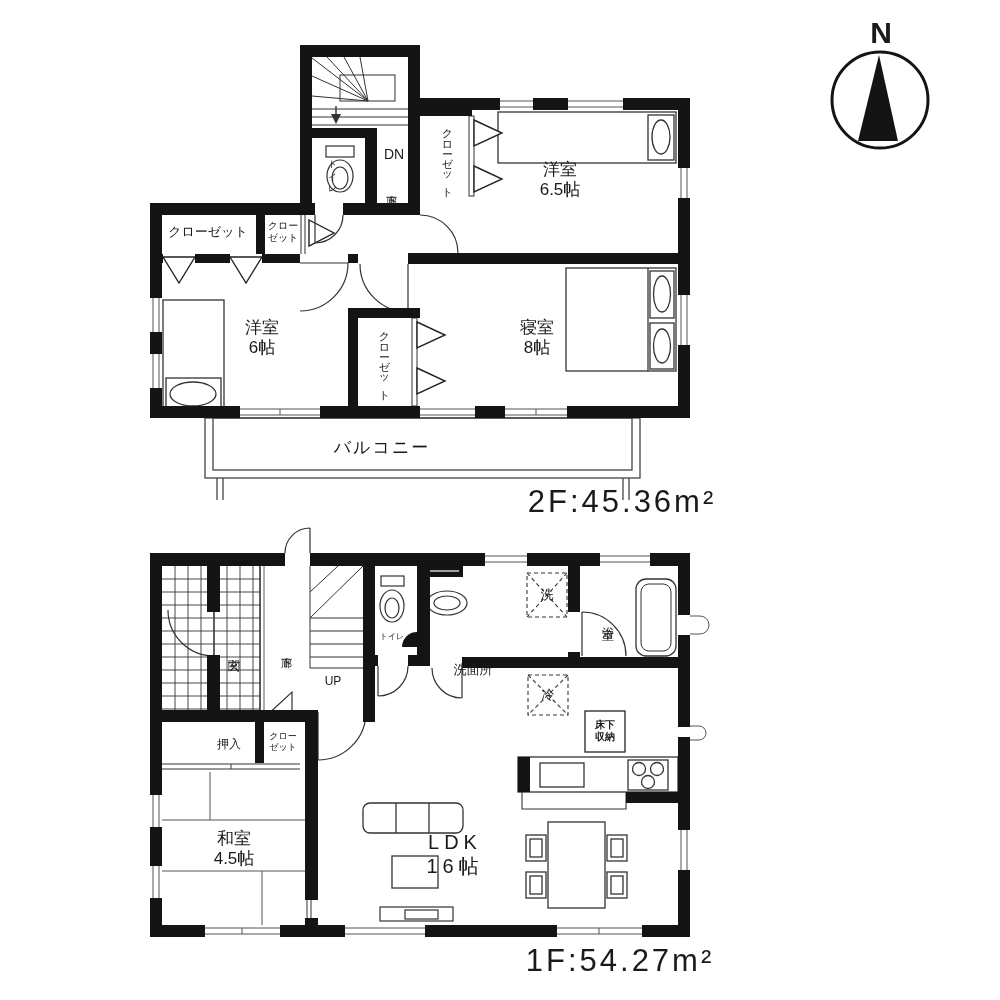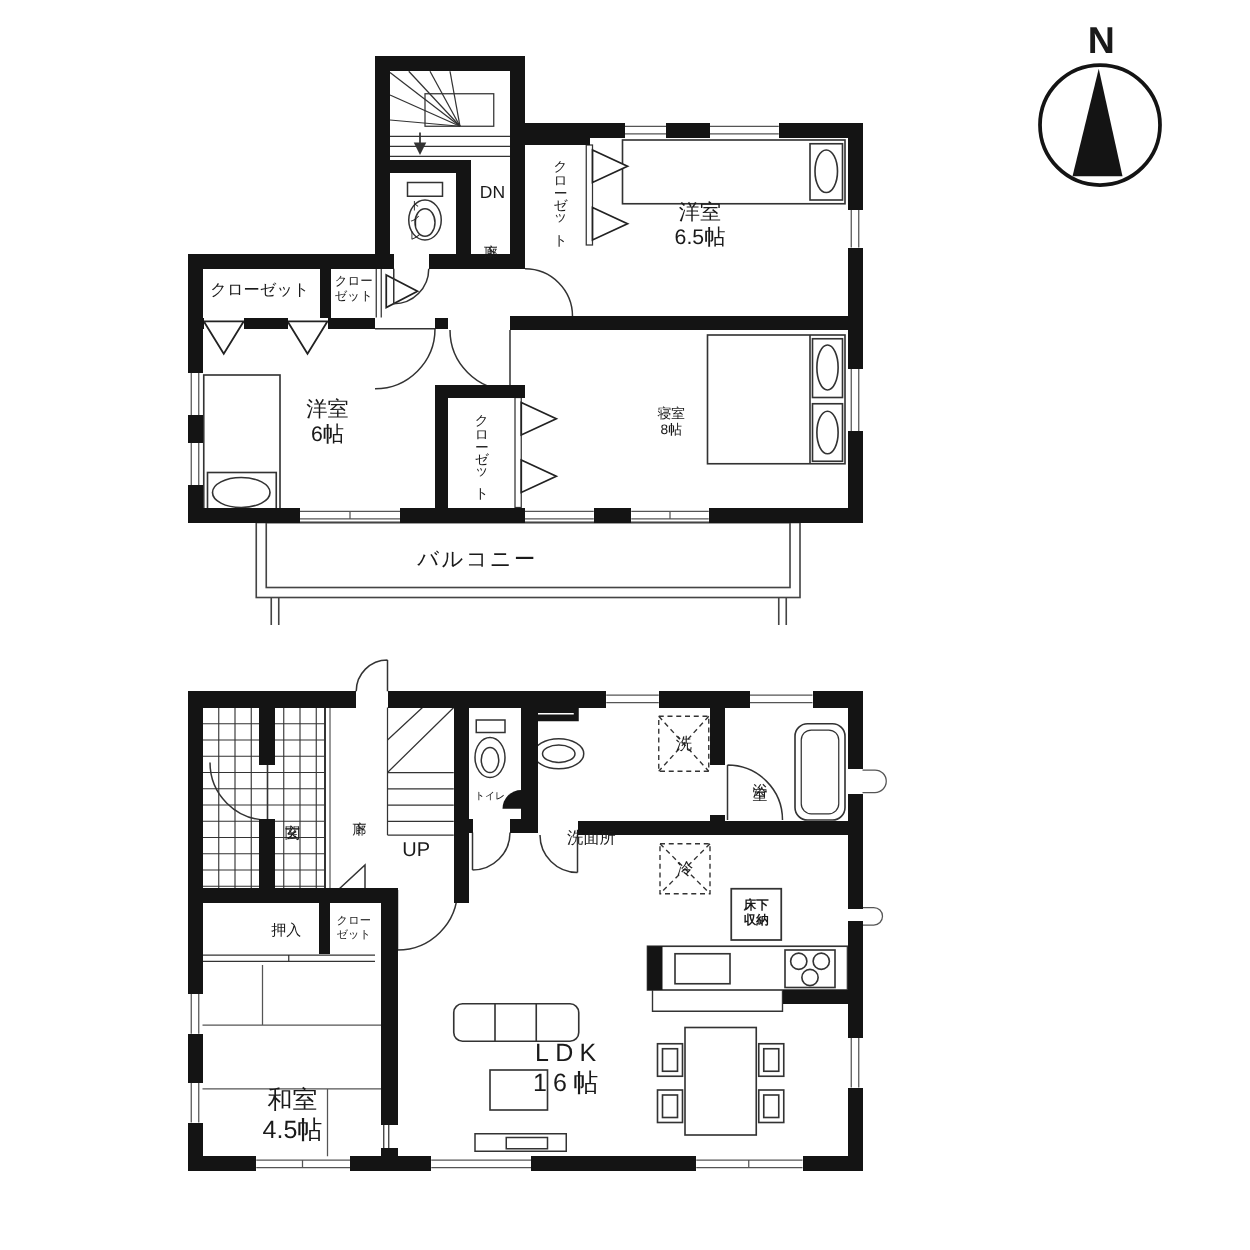--- a/index.html
+++ b/index.html
@@ -289,45 +289,47 @@
   <g>
     <circle cx="880" cy="100" r="48" stroke="#141414" stroke-width="3" fill="none"></circle>
     <path d="M879,55 L858,141 L898,141 Z" fill="#141414"></path>
   </g>
 </svg>
 
   <div class="lbl north" style="left:881px;top:33px;">N</div>
 
   <div class="lbl" style="left:560px;top:180px;font-size:17px;">洋室
 6.5帖</div>
-  <div class="lbl" style="left:537px;top:338px;font-size:11px;">寝室
+  <div class="lbl" style="left:537px;top:338px;font-size:17px;">寝室
 8帖</div>
   <div class="lbl" style="left:262px;top:338px;font-size:17px;">洋室
 6帖</div>
   <div class="lbl" style="left:208px;top:232px;font-size:13px;">クローゼット</div>
   <div class="lbl" style="left:283px;top:232px;font-size:10px;">クロー
 ゼット</div>
   <div class="lbl vert" style="left:447px;top:157px;font-size:11px;">クローゼット</div>
   <div class="lbl vert" style="left:384px;top:360px;font-size:11px;">クローゼット</div>
   <div class="lbl vert" style="left:332px;top:172px;font-size:9px;">トイレ</div>
   <div class="lbl" style="left:394px;top:143px;font-size:14px;margin-top:11px;">DN</div>
   <div class="lbl vert" style="left:391px;top:188px;font-size:11px;">廊下</div>
   <div class="lbl" style="left:382px;top:448px;font-size:17px;letter-spacing:2px;">バルコニー</div>
+  <div class="lbl area" style="left:622px;top:502px;">2F:45.36m²</div>
 
   <div class="lbl vert" style="left:234px;top:651px;font-size:12px;">玄関</div>
   <div class="lbl vert" style="left:286px;top:650px;font-size:11px;">廊下</div>
-  <div class="lbl" style="left:333px;top:681px;font-size:16px;text-align:right;">UP</div>
+  <div class="lbl" style="left:333px;top:681px;font-size:12px;text-align:right;">UP</div>
   <div class="lbl" style="left:392px;top:637px;font-size:8px;">トイレ</div>
   <div class="lbl" style="left:473px;top:643px;font-size:13px;margin-top:27px;">洗面所</div>
   <div class="lbl vert" style="left:608px;top:619px;font-size:12px;">浴室</div>
   <div class="lbl" style="left:547px;top:595px;font-size:13px;">洗</div>
   <div class="lbl" style="left:548px;top:695px;font-size:13px;">冷</div>
   <div class="lbl" style="left:605px;top:731px;font-size:10px;font-weight:bold;">床下
 収納</div>
   <div class="lbl" style="left:209px;top:744px;font-size:12px;margin-left:20px;">押入</div>
   <div class="lbl" style="left:283px;top:742px;font-size:9px;">クロー
 ゼット</div>
-  <div class="lbl" style="left:234px;top:849px;font-size:20px;margin-top:44px;">和室
+  <div class="lbl" style="left:234px;top:849px;font-size:17px;">和室
 4.5帖</div>
   <div class="lbl" style="left:455px;top:855px;font-size:20px;letter-spacing:5px;">LDK
 16帖</div>
+  <div class="lbl area" style="left:620px;top:961px;">1F:54.27m²</div>
 
 </div>
 
 </body></html>

